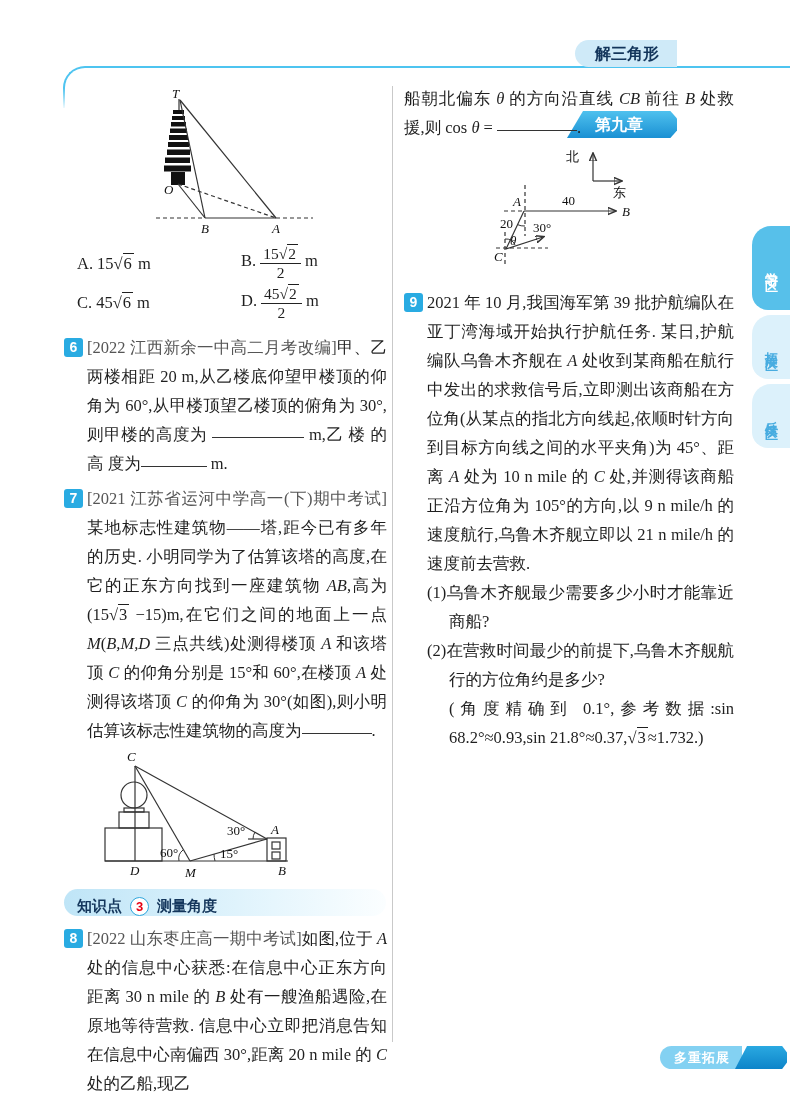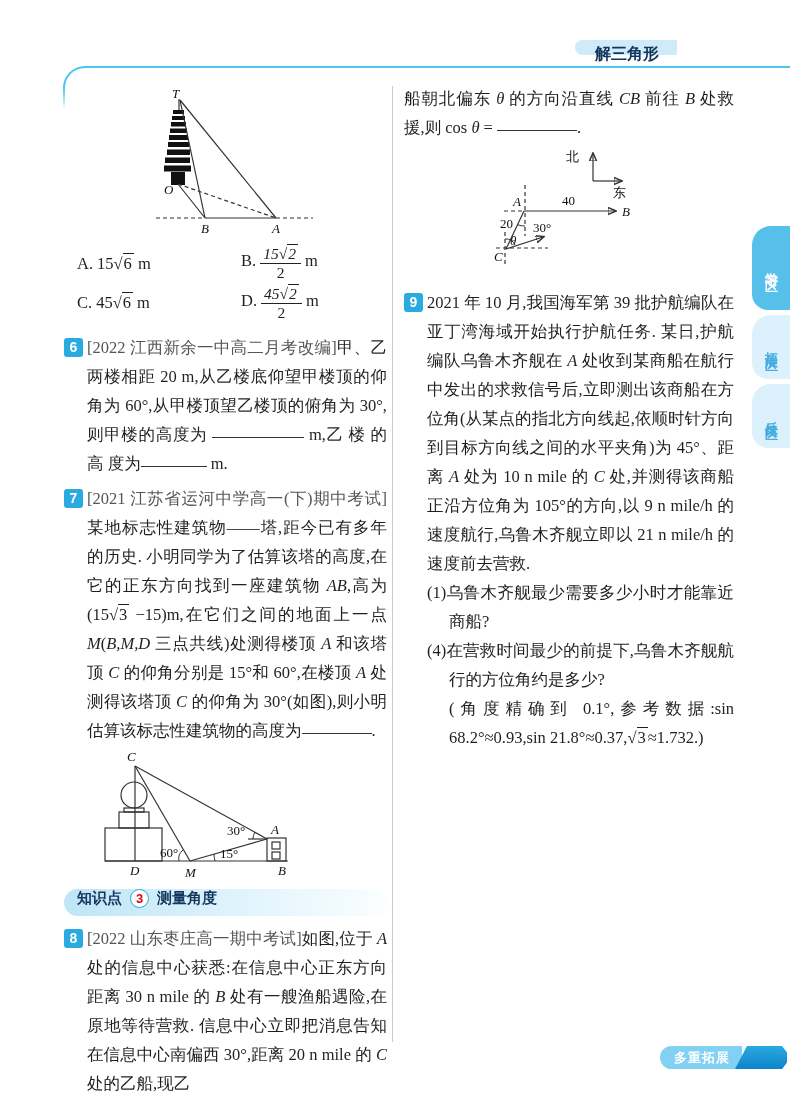--- a/index.html
+++ b/index.html
@@ -6,21 +6,21 @@
   body { background:#e9e9e9; font-family:"Liberation Serif","DejaVu Serif",serif; }
   .page { position:relative; width:790px; height:1108px; background:#fff; overflow:hidden; margin:0 auto; }
 
   
   .topline { position:absolute; left:63px; top:66px; width:727px; height:42px;
     border-top:2px solid #4ec4f0; border-left:2px solid #4ec4f0; border-top-left-radius:22px; pointer-events:none;}
   .topline::after { content:''; position:absolute; left:-2px; bottom:-2px; width:2px; height:22px;
     background:linear-gradient(rgba(255,255,255,0),#fff); }
 
   
-  .hdr { position:absolute; top:40px; left:575px; height:15px; display:flex; }
+  .hdr { position:absolute; top:40px; left:575px; height:15px; display:flex;flex-direction:column; }
   .hdr-left { background:#cfeaf8; color:#13355b; font-weight:bold; font-size:16px; line-height:27px;
     padding:0 18px 0 20px; border-radius:14px 0 0 14px; font-family:"Liberation Sans",sans-serif;}
   .hdr-right { background:linear-gradient(180deg,#4fc1ee,#1a90d3); color:#fff; font-weight:bold; font-size:16px;
     line-height:27px; padding:0 22px 0 28px; margin-left:-8px; font-family:"Liberation Sans",sans-serif;
     clip-path:polygon(16px 0, 94% 0, 100% 28%, 100% 72%, 94% 100%, 0 100%);margin-top:44px; }
 
   
   .divider { position:absolute; left:392px; top:86px; width:1px; height:956px; background:#c9c9c9; }
 
   
@@ -47,31 +47,31 @@
   .prose { text-align:justify; font-size:16.5px; line-height:29px; color:#1f1f1f; }
   .prob { position:relative; padding-left:23px; }
   .pnum { position:absolute; left:0; top:5px; width:19px; height:19px; background:#29abe2; color:#fff;
     font:bold 14px/19px "Liberation Sans",sans-serif; text-align:center; border-radius:3px; }
   .src { color:#555; }
   .i { font-style:italic; }
   .blank { display:inline-block; border-bottom:1px solid #333; height:2px; vertical-align:2px; }
   .sqrt { white-space:nowrap; }
   .sqrt .rad { border-top:1px solid currentColor; padding:0 2px 0 1px; }
   .frac { display:inline-block; text-align:center; vertical-align:-12px; line-height:1.05; font-size:15.5px; }
-  .frac .num { display:block; border-bottom:1px solid #222; padding:0 3px 1px;font-style:italic; }
+  .frac .num { display:block; border-bottom:1px solid #222; padding:0 3px 1px; }
   .frac .den { display:block; padding-top:1px; }
 
   
   .opts { display:grid; grid-template-columns:164px 1fr; row-gap:4px; margin:10px 0 12px 13px;
     font-size:16.5px; color:#1f1f1f; align-items:center; }
   .opt-label { margin-right:4px; }
 
   
   .kp { width:322px; height:27px; border-radius:14px; margin:8px 0 8px 0;
-    background:linear-gradient(90deg,#bfe5f7,#e6f6fd 65%,#fbfeff); display:flex; align-items:flex-start; gap:8px;
+    background:linear-gradient(90deg,#bfe5f7,#e6f6fd 65%,#fbfeff); display:flex; align-items:flex-end; gap:8px;
     padding-left:13px; }
   .kp-label, .kp-title { font-weight:bold; font-size:15px; color:#14365c; font-family:"Liberation Sans",sans-serif; }
   .kp-num { width:19px; height:19px; border-radius:50%; background:#fff; border:1.5px solid #2fa7dd;
     color:#e60012; font:bold 13px/18px "Liberation Sans",sans-serif; text-align:center; }
 
   
   .fig { display:block; }
   .fig text { font-size:13px; font-family:"Liberation Serif",serif; fill:#111; }
   .fig text.it { font-style:italic; }
   .fig line, .fig path, .fig polyline, .fig rect.out, .fig circle.out { stroke:#333; stroke-width:1.2; fill:none; }
@@ -217,21 +217,21 @@
       <line class="dash" x1="80" y1="104" x2="132" y2="104"></line>
       <line class="dash" x1="89" y1="88" x2="89" y2="123"></line>
       <path class="arc" d="M 89 95 A 10 10 0 0 1 99 101"></path>
       <text class="it" x="78" y="117">C</text>
     </svg>
 
     <div class="prob prose">
       <span class="pnum">9</span>
       <span><span>2021 年 10 月,我国海军第 39 批护航编队在亚丁湾海域开始执行护航任务. 某日,护航编队乌鲁木齐舰在 </span><span class="i">A</span><span> 处收到某商船在航行中发出的求救信号后,立即测出该商船在方位角(从某点的指北方向线起,依顺时针方向到目标方向线之间的水平夹角)为 45°、距离 </span><span class="i">A</span><span> 处为 10 n mile 的 </span><span class="i">C</span><span> 处,并测得该商船正沿方位角为 105°的方向,以 9 n mile/h 的速度航行,乌鲁木齐舰立即以 21 n mile/h 的速度前去营救.</span></span>
       <div class="subq"><span>(1)乌鲁木齐舰最少需要多少小时才能靠近商船?</span></div>
-      <div class="subq"><span>(4)在营救时间最少的前提下,乌鲁木齐舰航行的方位角约是多少?</span></div>
+      <div class="subq"><span>(2)在营救时间最少的前提下,乌鲁木齐舰航行的方位角约是多少?</span></div>
       <div class="note"><span>(角度精确到 0.1°,参考数据:sin 68.2°≈0.93,sin 21.8°≈0.37,</span><span class="sqrt">√<span class="rad">3</span></span><span>≈1.732.)</span></div>
     </div>
 
   </div>
 
   <div class="ftr">
     <div class="ftr-left">多重拓展</div>
     <div class="ftr-right">009</div>
   </div>
 

